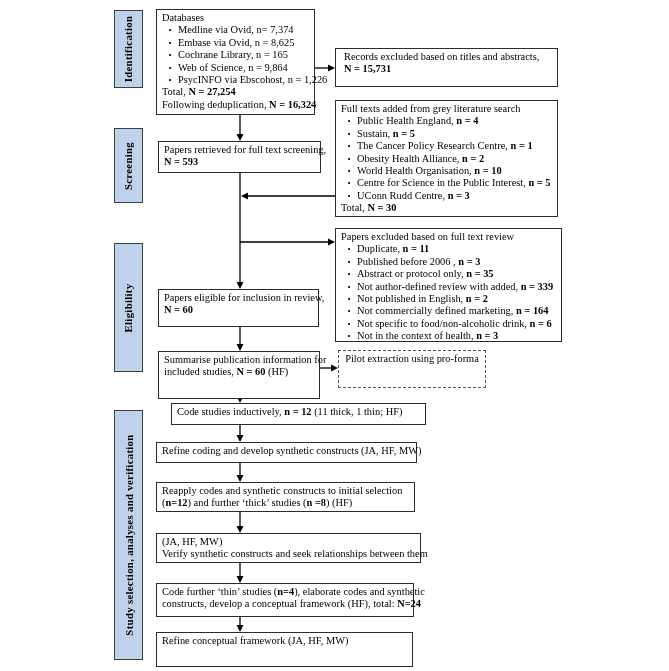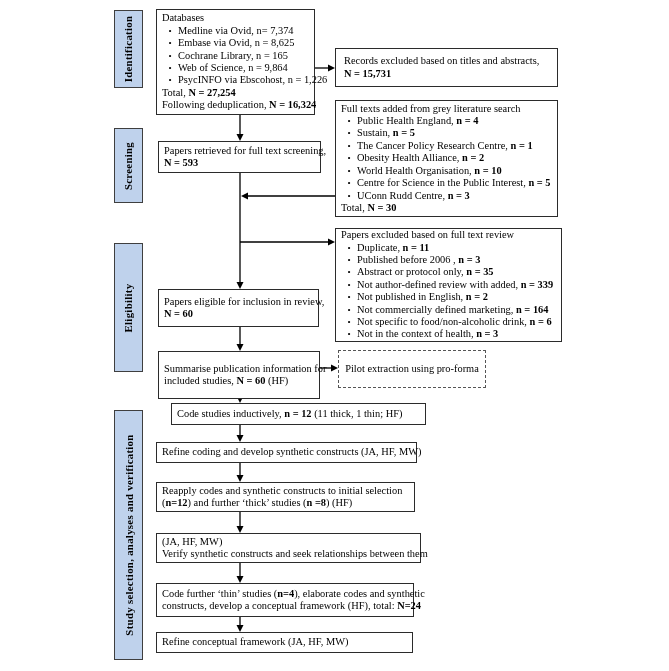--- a/index.html
+++ b/index.html
@@ -4,21 +4,21 @@
 <style>
   html,body { margin:0; padding:0; background:#ffffff; }
   body { width:669px; height:671px; font-family:"Liberation Serif", serif; color:#000; }
   .canvas { position:relative; width:669px; height:671px; background:#fff; overflow:hidden; }
   svg.arrows { position:absolute; left:0; top:0; z-index:1; }
   .box {
     position:absolute; z-index:2; box-sizing:border-box;
     background:#ffffff; border:1.4px solid #2b2b2b;
     font-size:10.4px; line-height:12.4px;
     padding:2px 5px;
-    display:flex; flex-direction:column; justify-content:center;
+    display:flex; flex-direction:column; justify-content:flex-start;
   }
   .box.dashed { border:1.3px dashed #555; align-items:center; }
   .row { white-space:nowrap; }
   .row.bullet { display:flex; }
   .row.bullet .dot { flex:0 0 16px; text-align:center; font-size:9px; line-height:12.4px; }
   .b { font-weight:bold; }
   .stage {
     position:absolute; z-index:2; box-sizing:border-box;
     background:#bfd2ec; border:1.5px solid #3f3f3f;
     display:flex; align-items:center; justify-content:center;
@@ -147,21 +147,21 @@
   <div class="box" style="left:156px; top:533px; width:265px; height:30px;">
       <div class="row"><span class="txt"><span>(JA, HF, MW)</span></span></div>
       <div class="row"><span class="txt"><span>Verify synthetic constructs and seek relationships  between them</span></span></div>
     </div>
 
   <div class="box" style="left:156px; top:583px; width:258px; height:34px;">
       <div class="row"><span class="txt"><span>Code further ‘thin’ studies (</span><span class="b">n=4</span><span>), elaborate codes and synthetic</span></span></div>
       <div class="row"><span class="txt"><span>constructs, develop a conceptual framework (HF), total: </span><span class="b">N=24</span></span></div>
     </div>
 
-  <div class="box" style="left:156px; top:632px; width:257px; height:21px;">
+  <div class="box" style="left:156px; top:632px; width:257px; height:35px;">
       <div class="row"><span class="txt"><span>Refine conceptual framework (JA, HF, MW)</span></span></div>
     </div>
 
   <div class="box" style="left:335px; top:48px; width:223px; height:39px;padding-left:8px;">
       <div class="row"><span class="txt"><span>Records excluded based on titles and abstracts,</span></span></div>
       <div class="row"><span class="txt"><span class="b">N = 15,731</span></span></div>
     </div>
 
   <div class="box" style="left:335px; top:100px; width:223px; height:117px;">
       <div class="row"><span class="txt"><span>Full texts added from grey literature search</span></span></div>

